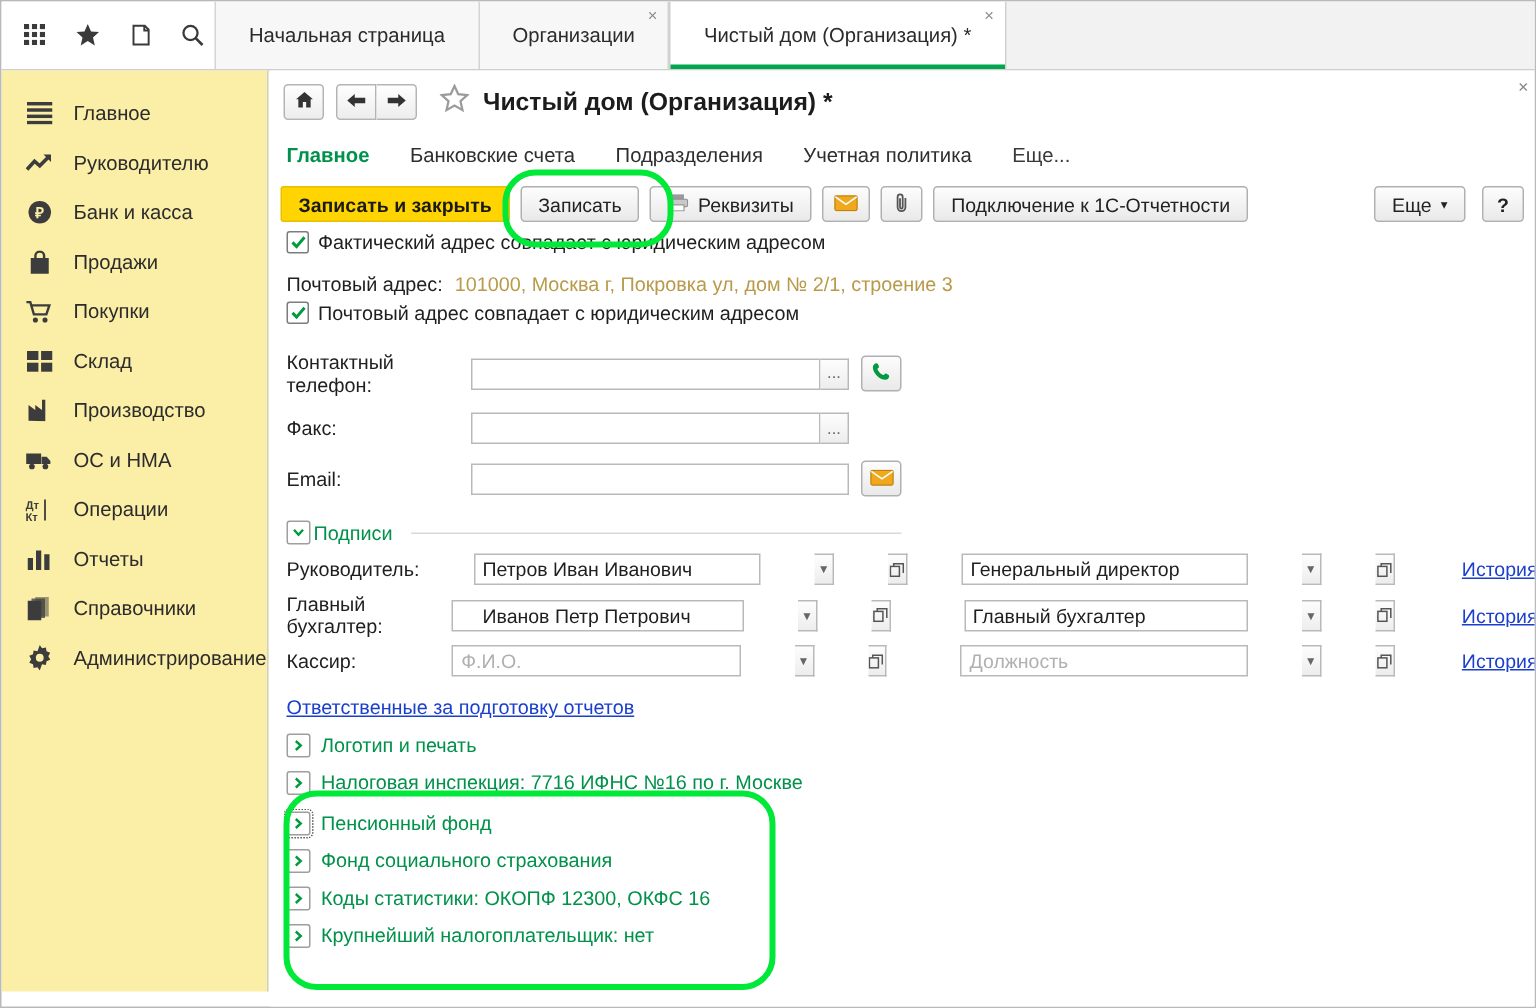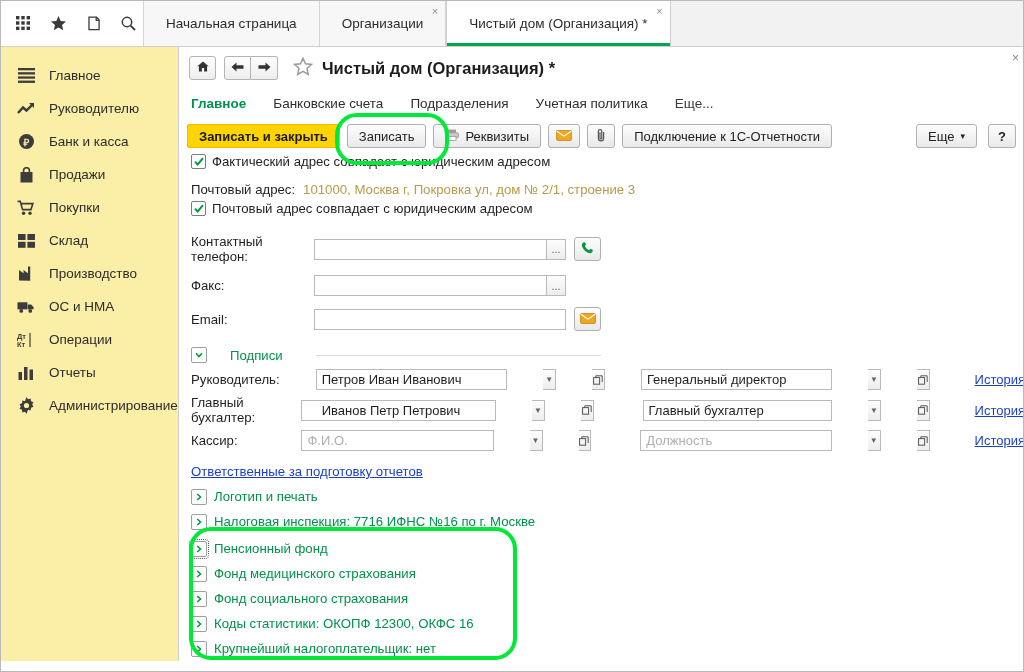--- a/index.html
+++ b/index.html
@@ -155,21 +155,21 @@
     display: flex; align-items: center; justify-content: center;
     font-size: 11px; color: #666; cursor: pointer; box-sizing: border-box;
   }
   .sqbtn {
     height: 24px; width: 27px; border: 1px solid #b0b0b0; border-radius: 3px;
     background: linear-gradient(#fdfdfd,#e9e9e9);
     display: flex; align-items: center; justify-content: center; cursor: pointer;
     margin-left: 8px; box-sizing: border-box;
   }
 
-  .sect-toggle { display: flex; align-items: center; gap: 23px; margin: 9px 0 6px 0; cursor: pointer; }
+  .sect-toggle { display: flex; align-items: center; gap: 2px; margin: 9px 0 6px 0; cursor: pointer; }
   .expander {
     width: 14px; height: 14px; border: 1px solid #9e9e9e; background: #fff; border-radius: 2px;
     display: flex; align-items: center; justify-content: center; flex: none;
   }
   .expander.focus { outline: 1px dotted #555; outline-offset: 1px; }
   .sect-label { color: #00914a; font-size: 13.2px; }
   .sect-line { flex: 1; height: 1px; background: #d9d9d9; margin-left: 10px; }
 
   .sigrow { display: flex; align-items: center; margin-bottom: 5px; gap: 36px; }
   .sigrow .lbl { width: 113px; text-align: left; color: #1f1f1f; }
@@ -345,20 +345,30 @@
             <g fill="currentColor">
               <rect x="0.5" y="6" width="3.5" height="8"></rect>
               <rect x="6" y="1" width="3.5" height="13"></rect>
               <rect x="11.5" y="3.5" width="3.5" height="10.5"></rect>
             </g>
           </svg>
       </span>
       <span>Отчеты</span>
     </div>
 
+    <div class="side-item">
+      <span class="side-ico">
+        <svg width="16" height="16" viewBox="0 0 16 16">
+            <rect x="0.5" y="2.5" width="9" height="13" fill="currentColor"></rect>
+            <rect x="3" y="1" width="9" height="13" fill="currentColor" opacity="0.75"></rect>
+            <rect x="5.5" y="0" width="9" height="13" fill="currentColor" opacity="0.5"></rect>
+          </svg>
+      </span>
+      <span>Справочники</span>
+    </div>
 
     <div class="side-item">
       <span class="side-ico">
         <svg width="17" height="17" viewBox="0 0 17 17">
             <path fill="currentColor" d="M8.5 0l1.5 2.2 2.6-0.6 0.4 2.6 2.5 1-1.3 2.3 1.3 2.3-2.5 1-0.4 2.6-2.6-0.6L8.5 17 7 14.8l-2.6 0.6-0.4-2.6-2.5-1L2.8 9.5 1.5 7.2l2.5-1 0.4-2.6L7 4.2z"></path>
             <circle cx="8.5" cy="8.5" r="2.6" fill="#fbeea6"></circle>
           </svg>
       </span>
       <span>Администрирование</span>
     </div>
@@ -604,53 +614,45 @@
 
         <div class="collrow" style="margin-top:2px;">
           <span class="expander focus">
             <svg width="6" height="8" viewBox="0 0 6 8">
                 <polyline points="1.2,1 4.5,4 1.2,7" fill="none" stroke="#009b3f" stroke-width="1.6"></polyline>
               </svg>
           </span>
           <span class="cl">Пенсионный фонд</span>
         </div>
 
+
         <div class="collrow">
           <span class="expander">
             <svg width="6" height="8" viewBox="0 0 6 8">
                 <polyline points="1.2,1 4.5,4 1.2,7" fill="none" stroke="#009b3f" stroke-width="1.6"></polyline>
               </svg>
           </span>
-          <span class="cl">Фонд медицинского страхования</span>
+          <span class="cl">Фонд социального страхования</span>
         </div>
 
         <div class="collrow">
           <span class="expander">
             <svg width="6" height="8" viewBox="0 0 6 8">
                 <polyline points="1.2,1 4.5,4 1.2,7" fill="none" stroke="#009b3f" stroke-width="1.6"></polyline>
               </svg>
           </span>
-          <span class="cl">Фонд социального страхования</span>
+          <span class="cl">Коды статистики: ОКОПФ 12300, ОКФС 16</span>
         </div>
 
         <div class="collrow">
           <span class="expander">
             <svg width="6" height="8" viewBox="0 0 6 8">
                 <polyline points="1.2,1 4.5,4 1.2,7" fill="none" stroke="#009b3f" stroke-width="1.6"></polyline>
               </svg>
           </span>
-          <span class="cl">Коды статистики: ОКОПФ 12300, ОКФС 16</span>
-        </div>
-
-        <div class="collrow">
-          <span class="expander">
-            <svg width="6" height="8" viewBox="0 0 6 8">
-                <polyline points="1.2,1 4.5,4 1.2,7" fill="none" stroke="#009b3f" stroke-width="1.6"></polyline>
-              </svg>
-          </span>
           <span class="cl">Крупнейший налогоплательщик: нет</span>
         </div>
 
         <div class="ring" style="left:-2px; top:43px; width:320px; height:125px;"></div>
       </div>
 
     </div>
   </div>
 </div>
 

